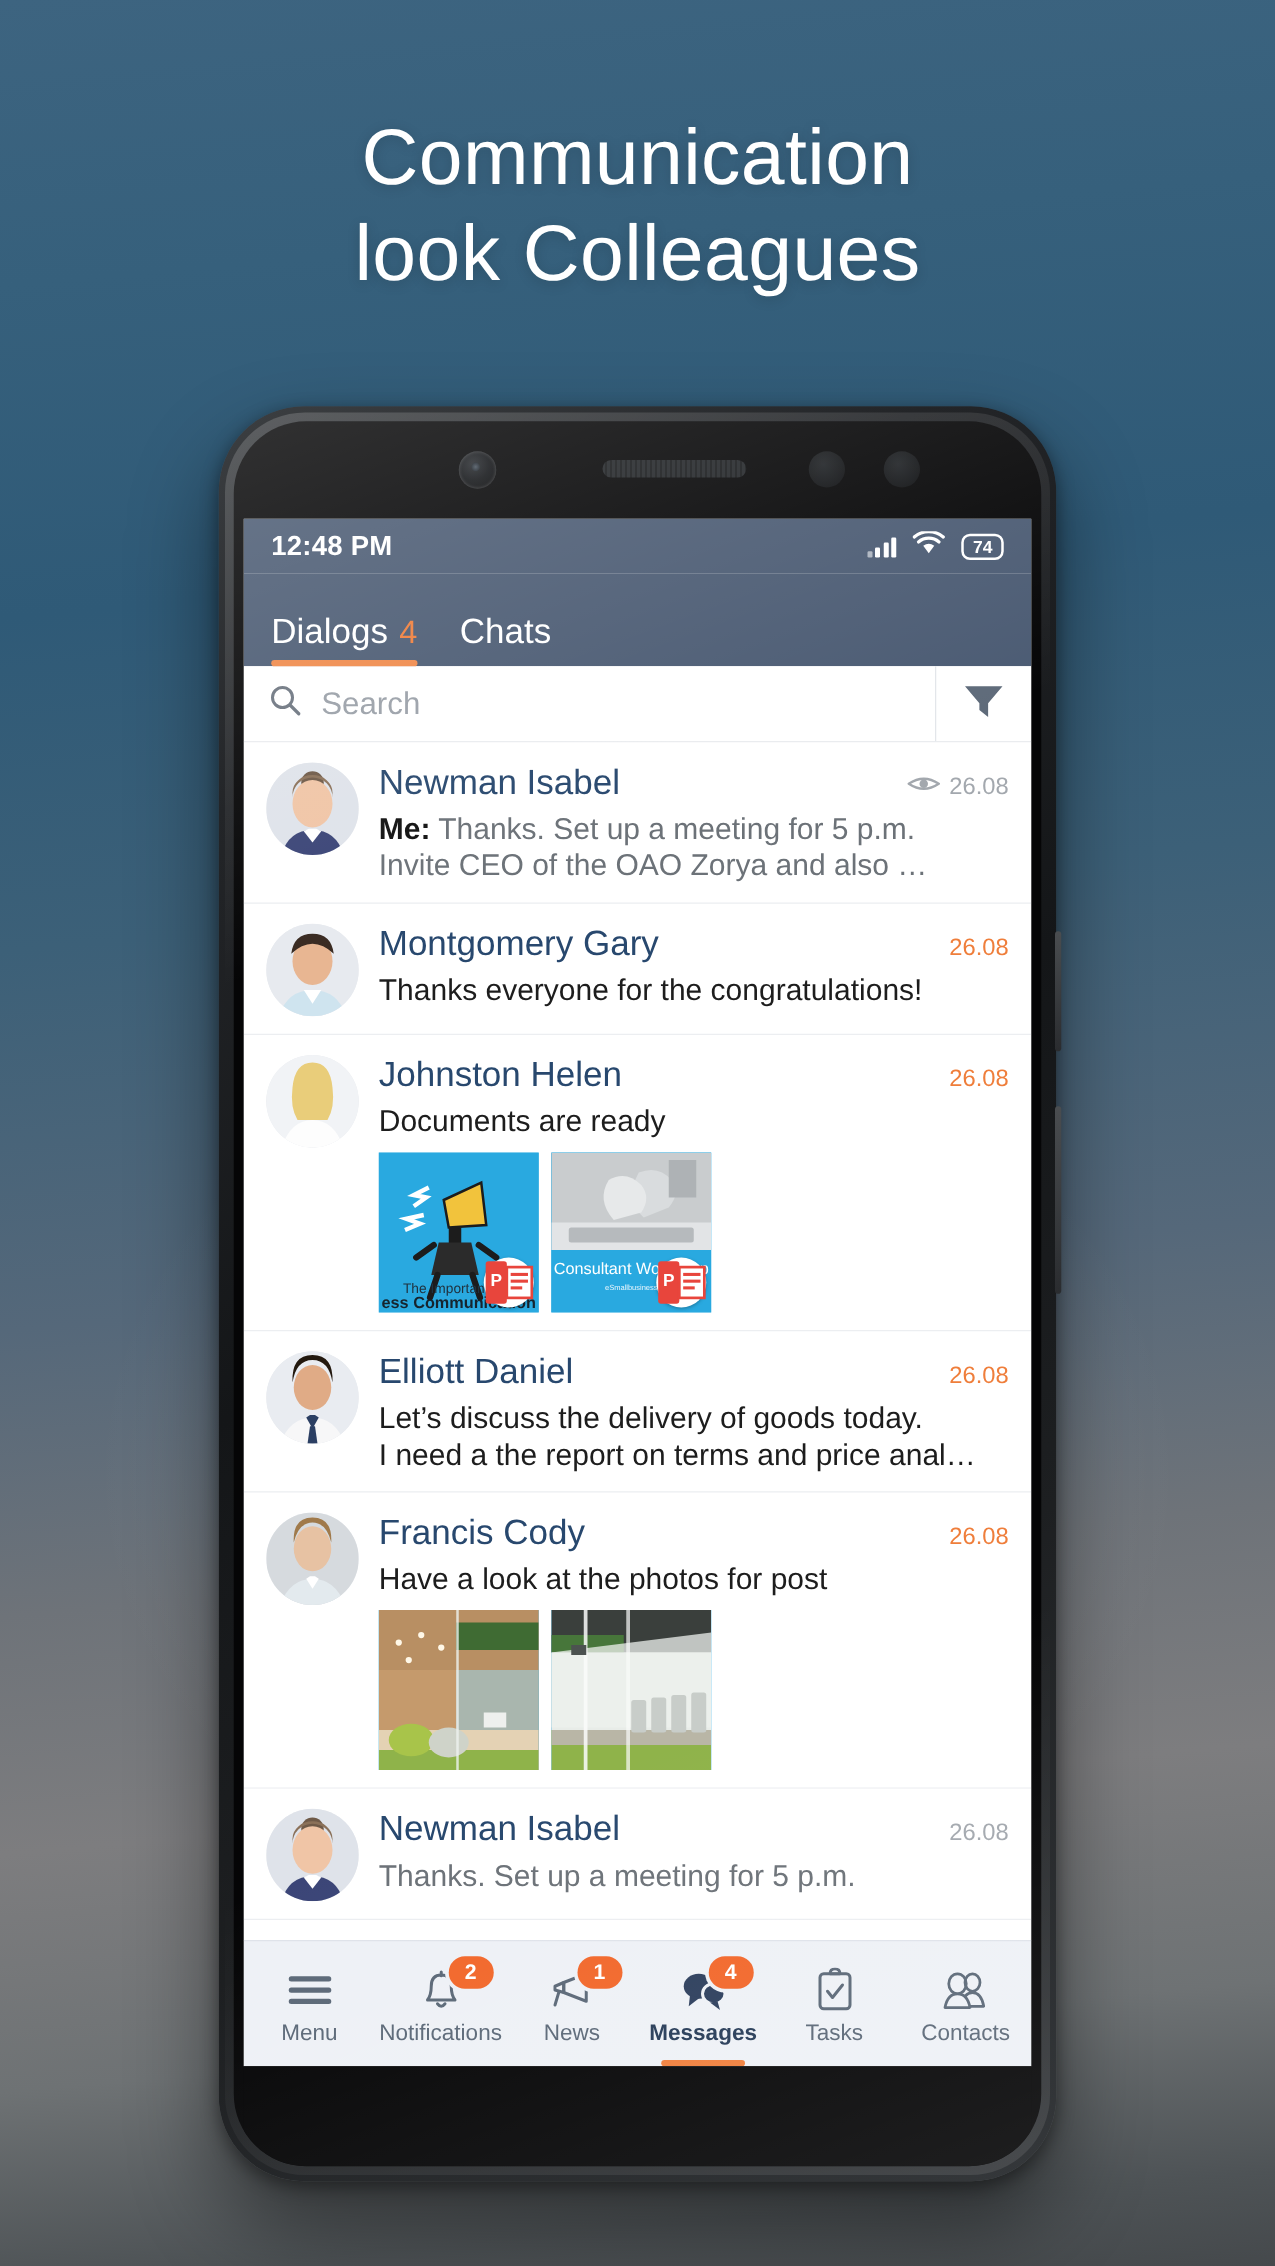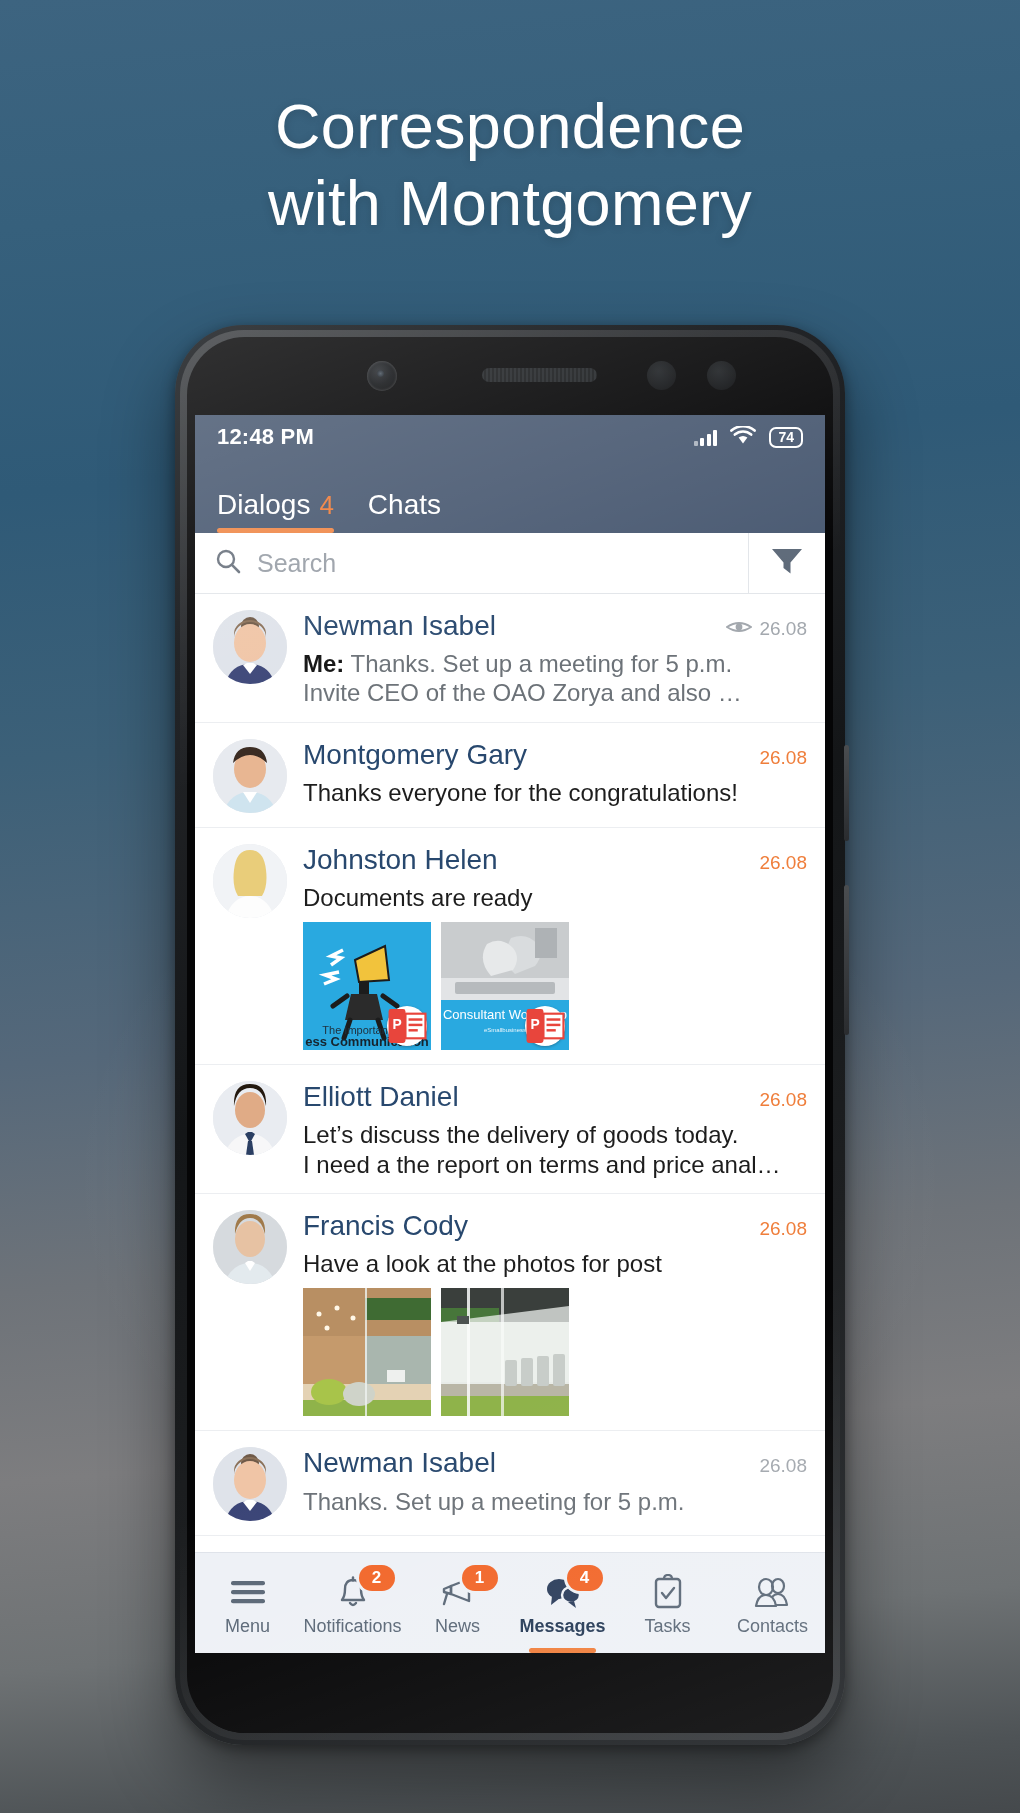--- a/index.html
+++ b/index.html
@@ -132,22 +132,22 @@
     background:linear-gradient(180deg,#4a4d50,#2a2c2f);}
   .sbtn.b1{top:420px;height:96px;}
   .sbtn.b2{top:560px;height:150px;}
 </style>
 </head>
 <body>
 
 <div class="bg-glow"></div>
 
 <div class="headline">
-  <span>Correspondence</span>
-  <span class="l2">with Montgomery</span>
+  <span>Communication</span>
+  <span class="l2">look Colleagues</span>
 </div>
 
 <div class="phone">
   <div class="sbtn b1"></div>
   <div class="sbtn b2"></div>
 
   <div class="bezel">
 
     <div class="sensors">
       <div class="cam"></div>

